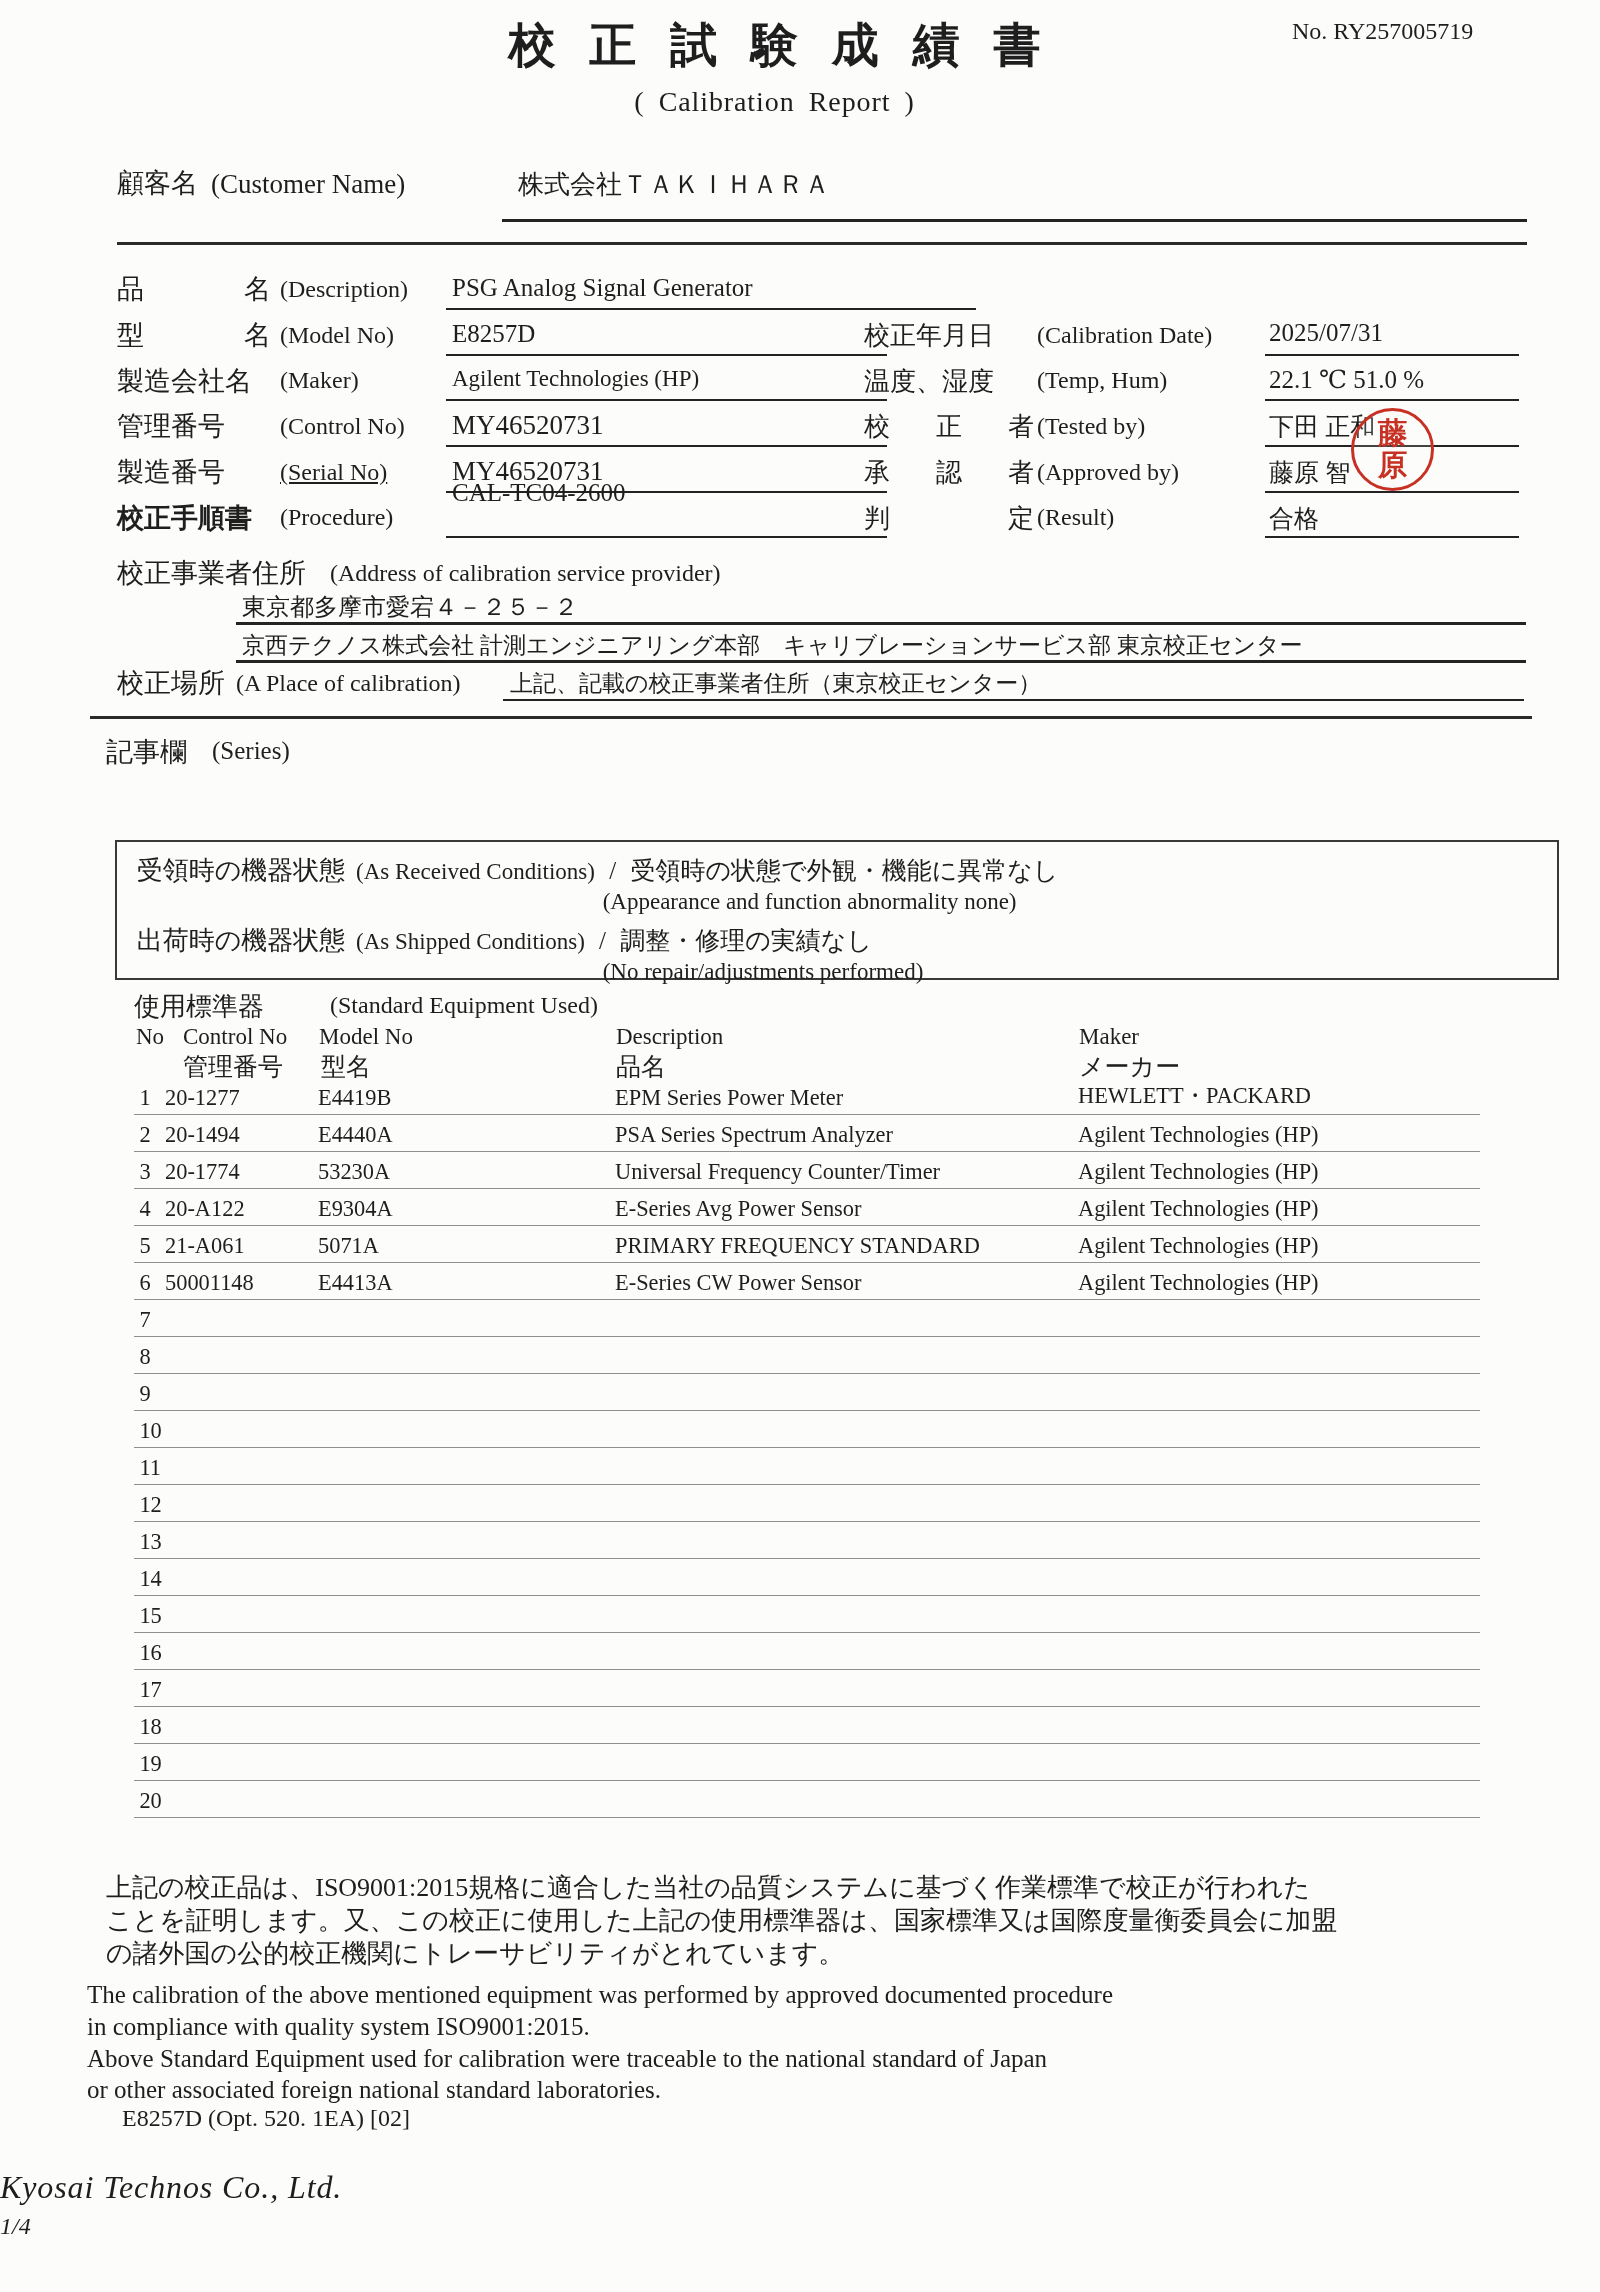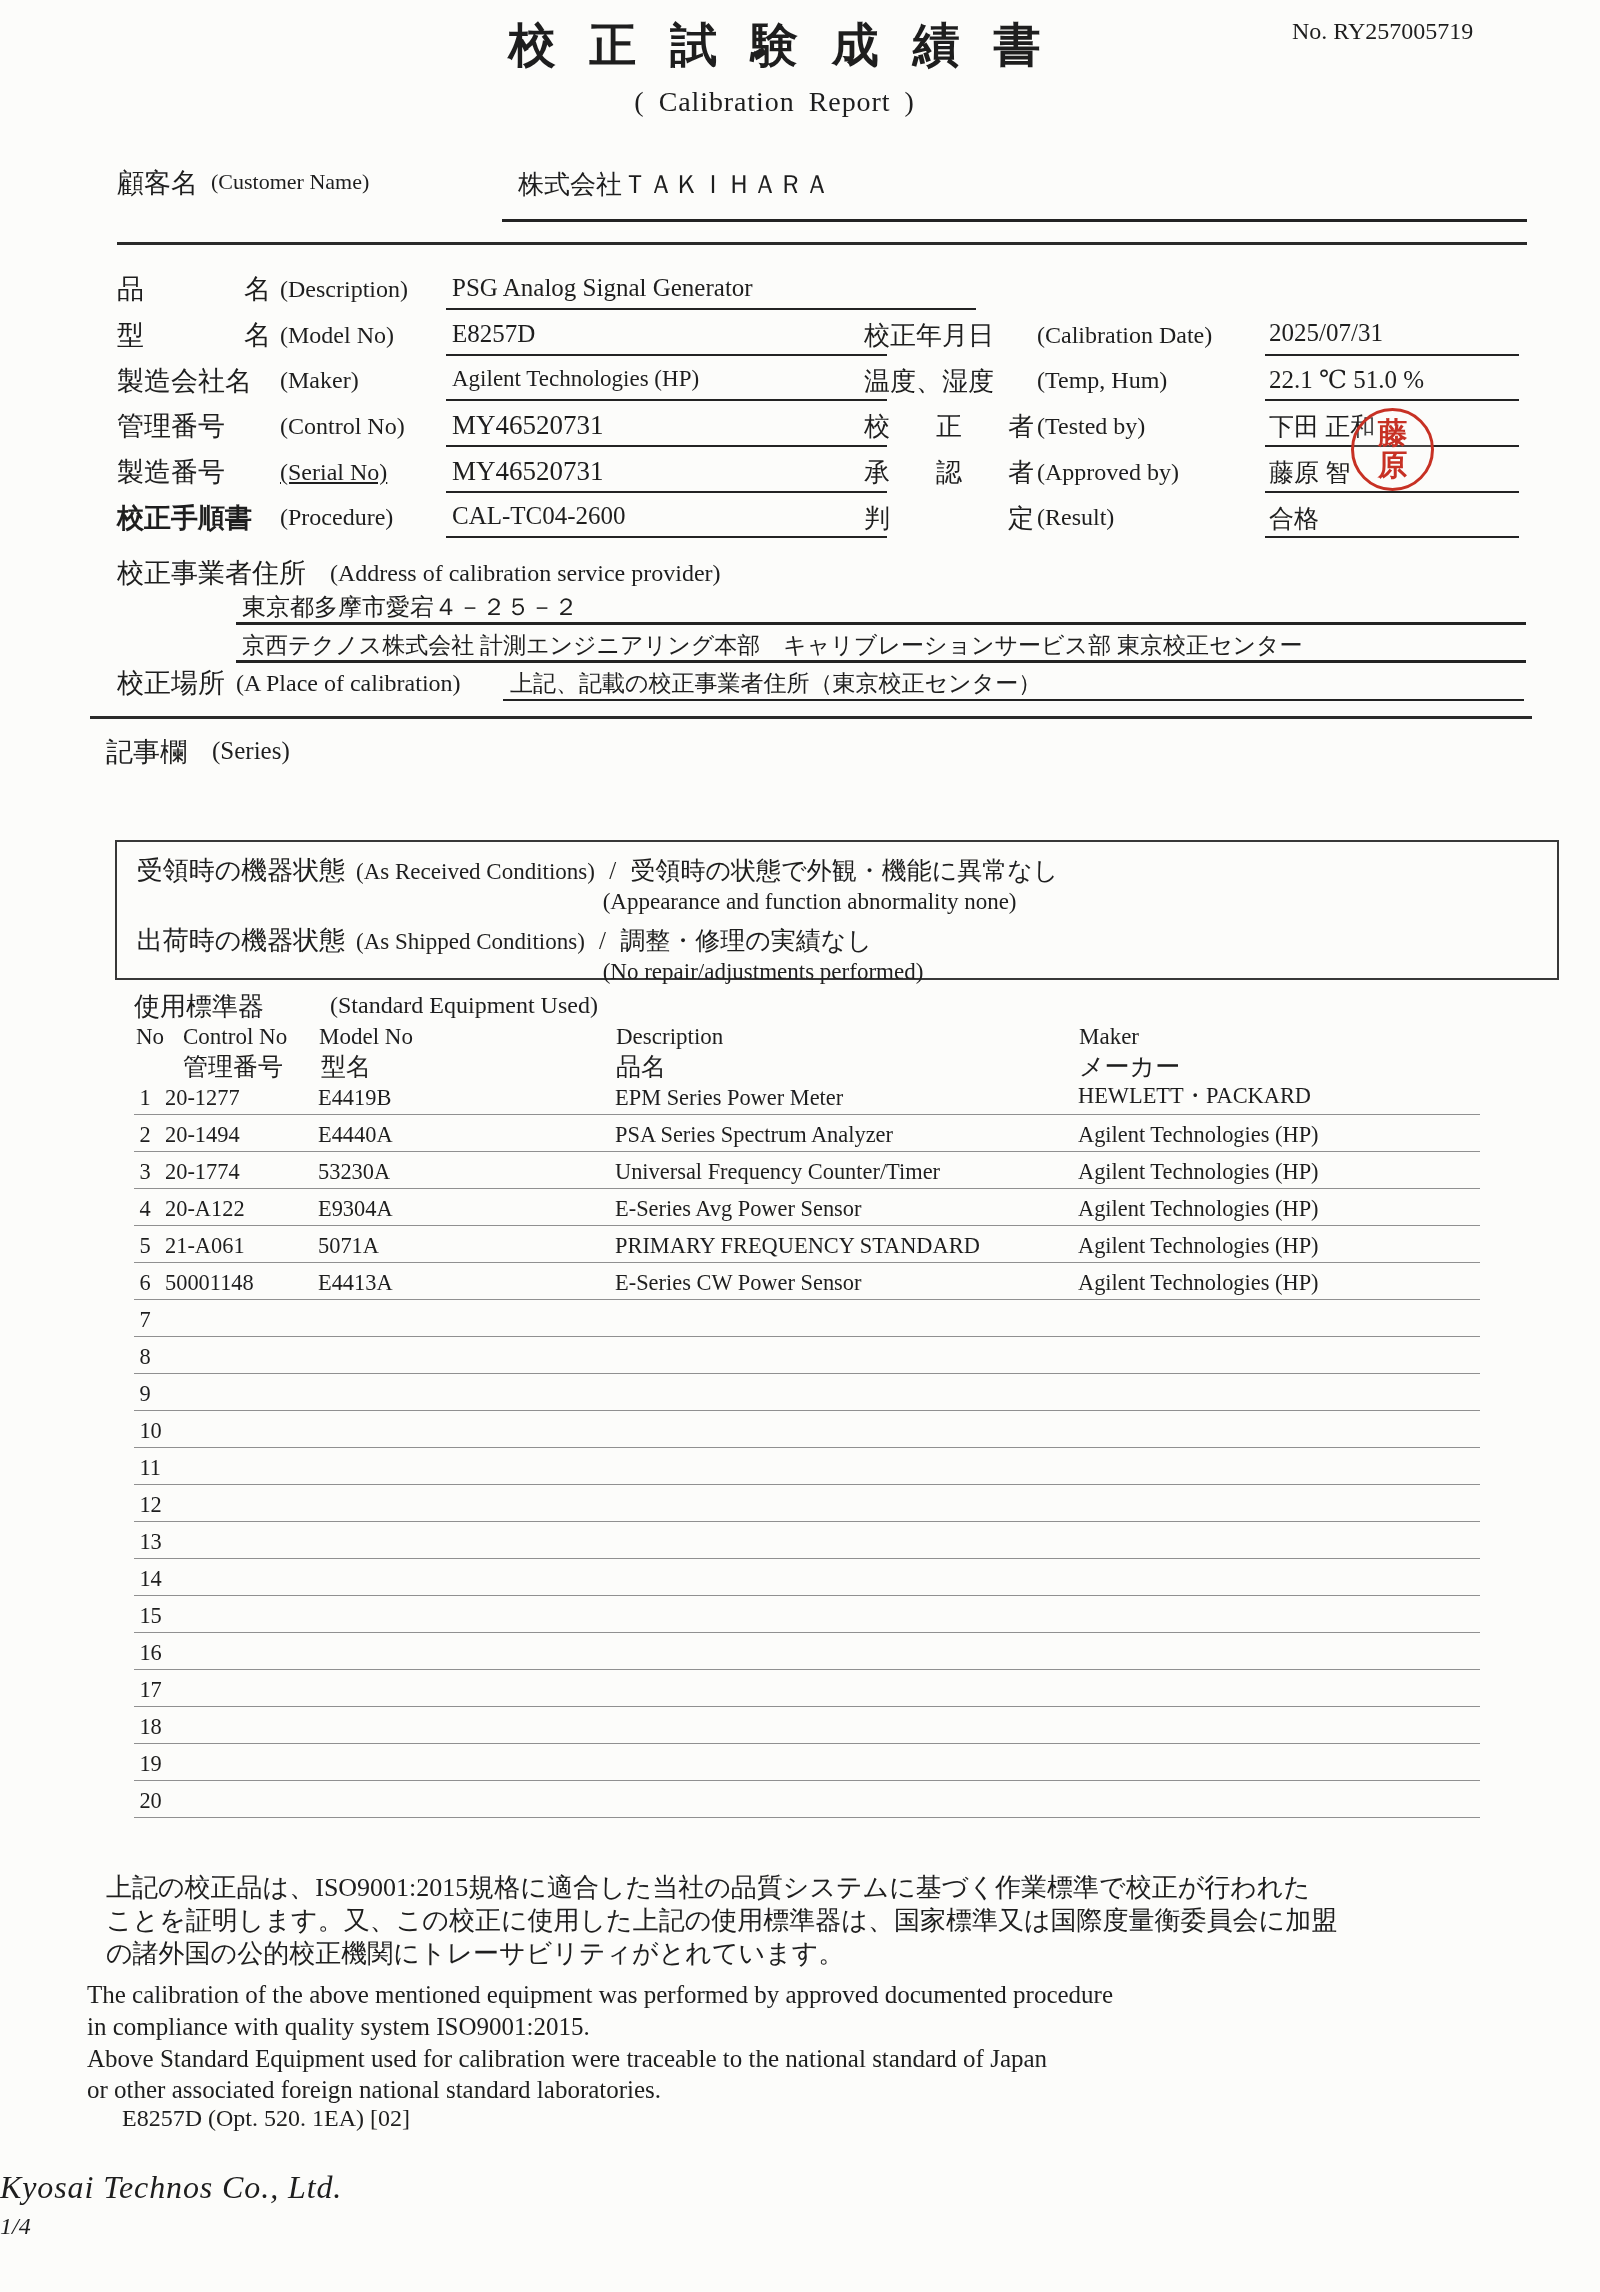--- a/index.html
+++ b/index.html
@@ -70,21 +70,21 @@
 
 <div class="page">
 
   <div class="abs report-no" style="left:1292px;top:18px;">No. RY257005719</div>
   <div class="abs" style="left:376px;top:14.3px;width:797px;">
     <div class="title-jp">校正試験成績書</div>
     <div class="title-en">( Calibration  Report )</div>
   </div>
 
   <div class="abs jlabel" style="left:117px;top:165px;">顧客名</div>
-  <div class="abs elabel" style="left:211px;top:169px;font-size:22px;">(Customer Name)</div>
+  <div class="abs elabel" style="left:211px;top:169px;font-size:27px;">(Customer Name)</div>
   <div class="abs fvalue" style="left:518px;top:167px;font-size:26px;">株式会社ＴＡＫＩＨＡＲＡ</div>
   <div class="ul thick" style="left:502px;top:219px;width:1025px;"></div>
 
   <div class="hr" style="left:117px;top:242px;width:1410px;"></div>
 
   <div class="abs jlabel just" style="left:117px;top:271px;width:154px;">品名</div>
   <div class="abs elabel" style="left:280px;top:276px;">(Description)</div>
   <div class="abs fvalue" style="left:452px;top:274px;">PSG Analog Signal Generator</div>
   <div class="ul" style="left:446px;top:308px;width:530px;"></div>
 
@@ -103,21 +103,21 @@
   <div class="abs fvalue" style="left:452px;top:410px;font-size:27px;">MY46520731</div>
   <div class="ul" style="left:446px;top:445px;width:441px;"></div>
 
   <div class="abs jlabel" style="left:117px;top:454px;">製造番号</div>
   <div class="abs elabel" style="left:280px;top:459px;text-decoration:underline;">(Serial No)</div>
   <div class="abs fvalue" style="left:452px;top:456px;font-size:27px;">MY46520731</div>
   <div class="ul" style="left:446px;top:491px;width:441px;"></div>
 
   <div class="abs jlabel" style="left:117px;top:500px;font-weight:bold;">校正手順書</div>
   <div class="abs elabel" style="left:280px;top:504px;">(Procedure)</div>
-  <div class="abs fvalue" style="left:452px;top:502px;text-align:center;">CAL-TC04-2600</div>
+  <div class="abs fvalue" style="left:452px;top:479px;text-align:center;">CAL-TC04-2600</div>
   <div class="ul" style="left:446px;top:536px;width:441px;"></div>
 
   <div class="abs jlabel" style="left:864px;top:318px;font-size:26px;">校正年月日</div>
   <div class="abs elabel" style="left:1037px;top:322px;">(Calibration Date)</div>
   <div class="abs fvalue" style="left:1269px;top:319px;">2025/07/31</div>
   <div class="ul" style="left:1265px;top:354px;width:254px;"></div>
 
   <div class="abs jlabel" style="left:864px;top:364px;font-size:26px;">温度、湿度</div>
   <div class="abs elabel" style="left:1037px;top:367px;">(Temp, Hum)</div>
   <div class="abs fvalue" style="left:1269px;top:365px;">22.1 ℃  51.0 %</div>

